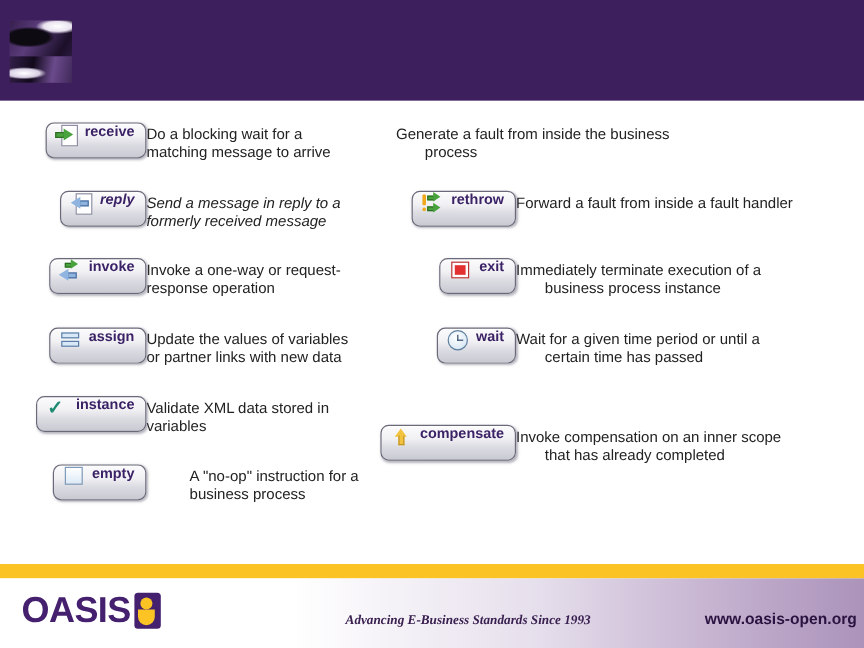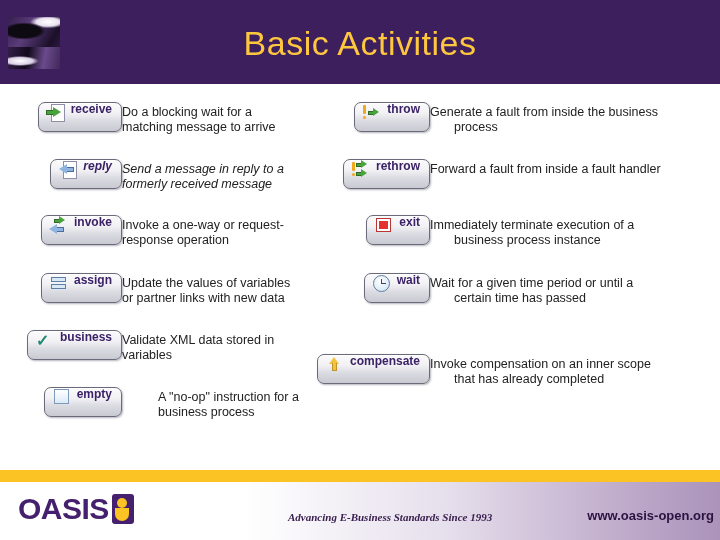--- a/index.html
+++ b/index.html
@@ -385,21 +385,20 @@
   }
 </style>
 </head>
 <body>
 
 <div class="header">
   <div class="header-logo">
     <div class="swoosh-a"></div>
     <div class="swoosh-b"></div>
   </div>
-  <div class="header-title">Basic Activities</div>
 </div>
 
 <div class="content">
 
   <div class="col col-left">
 
     <div class="row" style="top:18px;">
       <div class="btn-cell">
         <div class="actbtn">
           <span class="ico">
@@ -464,21 +463,21 @@
         <span class="l2">or partner links with new data</span>
       </div>
     </div>
 
     <div class="row" style="top:246px;">
       <div class="btn-cell">
         <div class="actbtn">
           <span class="ico">
             <span class="check">✓</span>
           </span>
-          <span class="lbl">business</span>
+          <span class="lbl">instance</span>
         </div>
       </div>
       <div class="desc">
         <span class="l1">Validate XML data stored in</span>
         <span class="l2">variables</span>
       </div>
     </div>
 
     <div class="row" style="top:303px;gap:36px;">
       <div class="btn-cell">
@@ -493,29 +492,20 @@
         <span class="l1">A "no-op" instruction for a</span>
         <span class="l2">business process</span>
       </div>
     </div>
 
   </div>
 
   <div class="col col-right">
 
     <div class="row" style="top:18px;">
-      <div class="btn-cell">
-        <div class="actbtn">
-          <span class="ico">
-            <span class="bang"></span>
-            <span class="ar-green small" style="left:6px; top:6px;"></span>
-          </span>
-          <span class="lbl">throw</span>
-        </div>
-      </div>
       <div class="desc center">
         <span class="l1">Generate a fault from inside the business</span>
         <span class="l2">process</span>
       </div>
     </div>
 
     <div class="row" style="top:75px;">
       <div class="btn-cell">
         <div class="actbtn">
           <span class="ico">

